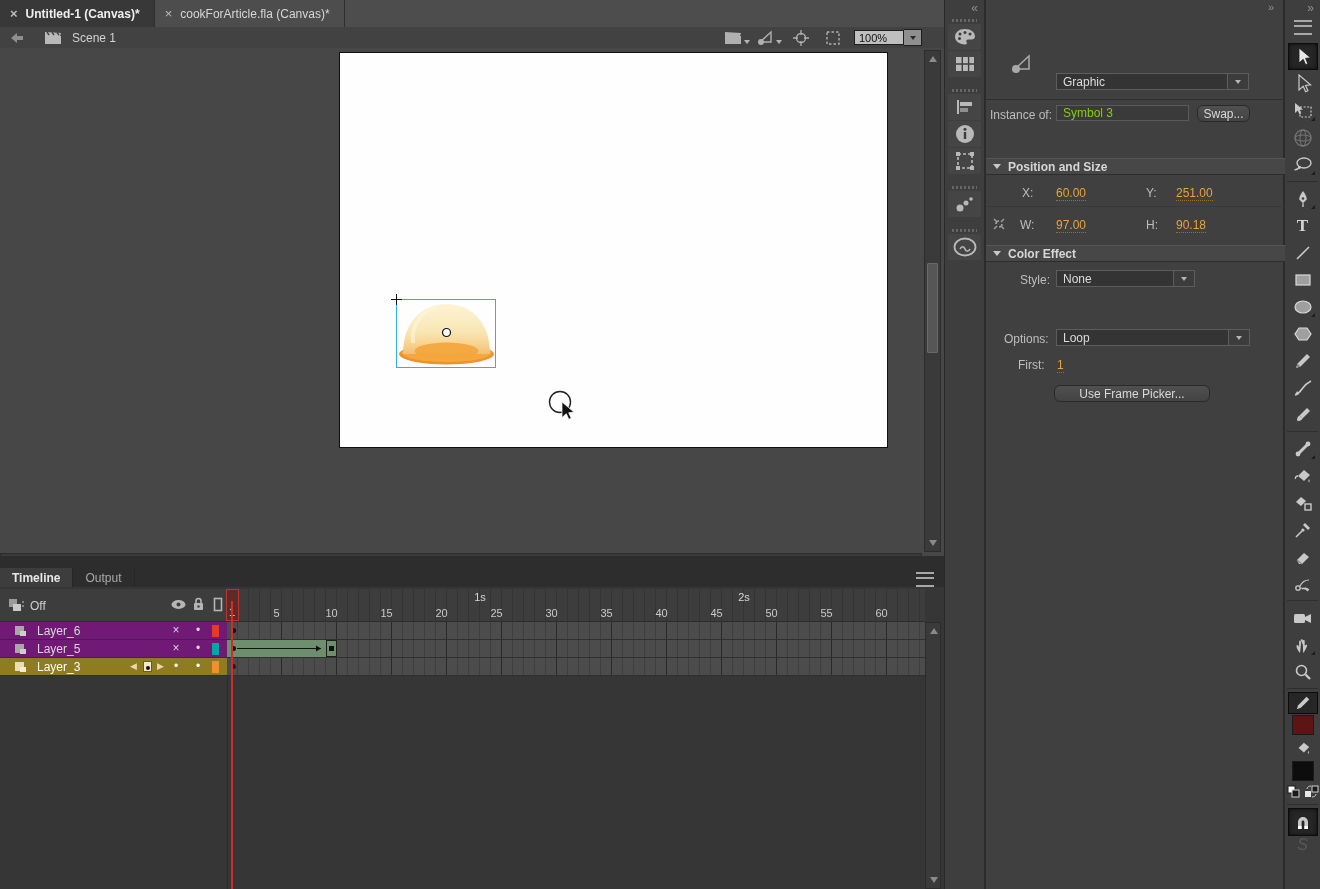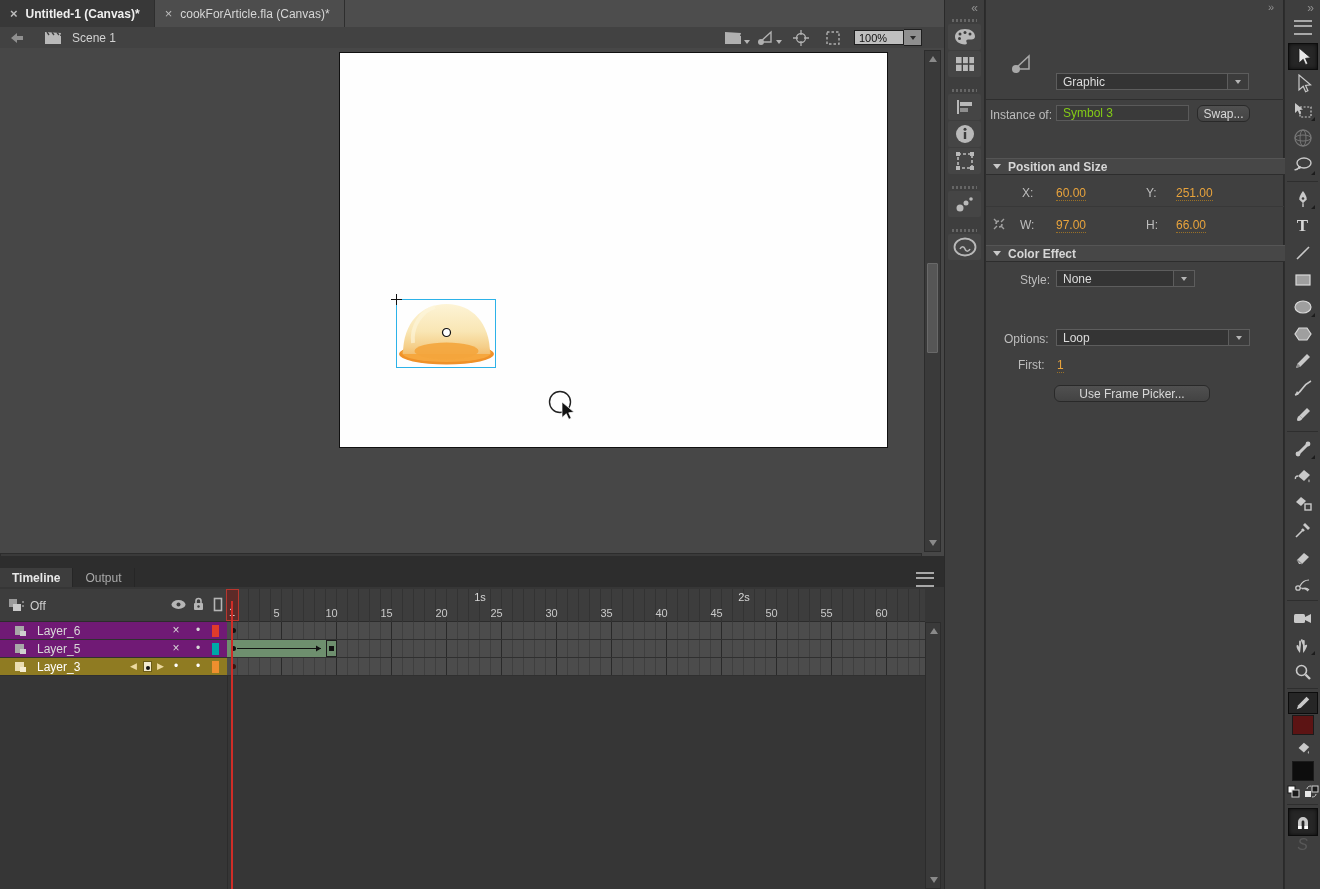--- a/index.html
+++ b/index.html
@@ -430,21 +430,21 @@
   <span class="abs plabel" style="left:160px;top:186px">Y:</span>
   <span class="abs pval" style="left:190px;top:186px">251.00</span>
   <div class="abs" style="left:0;top:206px;width:298px;height:1px;background:#383838"></div>
   <svg class="abs" style="left:4px;top:215px" width="18" height="18" viewBox="0 0 18 18">
     <path d="M7 7 4 4M7 11l-3 3M11 7l3-3M11 11l3 3" stroke="#a0a0a0" stroke-width="1.4"></path>
     <path d="M6 9a3 3 0 0 1 3-3M12 9a3 3 0 0 1-3 3" fill="none" stroke="#a0a0a0" stroke-width="1.6"></path>
     </svg>
   <span class="abs plabel" style="left:34px;top:218px">W:</span>
   <span class="abs pval" style="left:70px;top:218px">97.00</span>
   <span class="abs plabel" style="left:160px;top:218px">H:</span>
-  <span class="abs pval" style="left:190px;top:218px">66.00</span>
+  <span class="abs pval" style="left:190px;top:218px">90.18</span>
 
   <div class="sechdr abs" style="left:0;top:245px;width:298px">
     <span class="tri"></span>
     <span>Color Effect</span>
   </div>
   <span class="abs plabel" style="left:34px;top:273px">Style:</span>
   <div class="dd" style="left:70px;top:270px;width:139px">
     <span class="txt">None</span>
     <span class="btn">
         <span class="ddarrow"></span>

